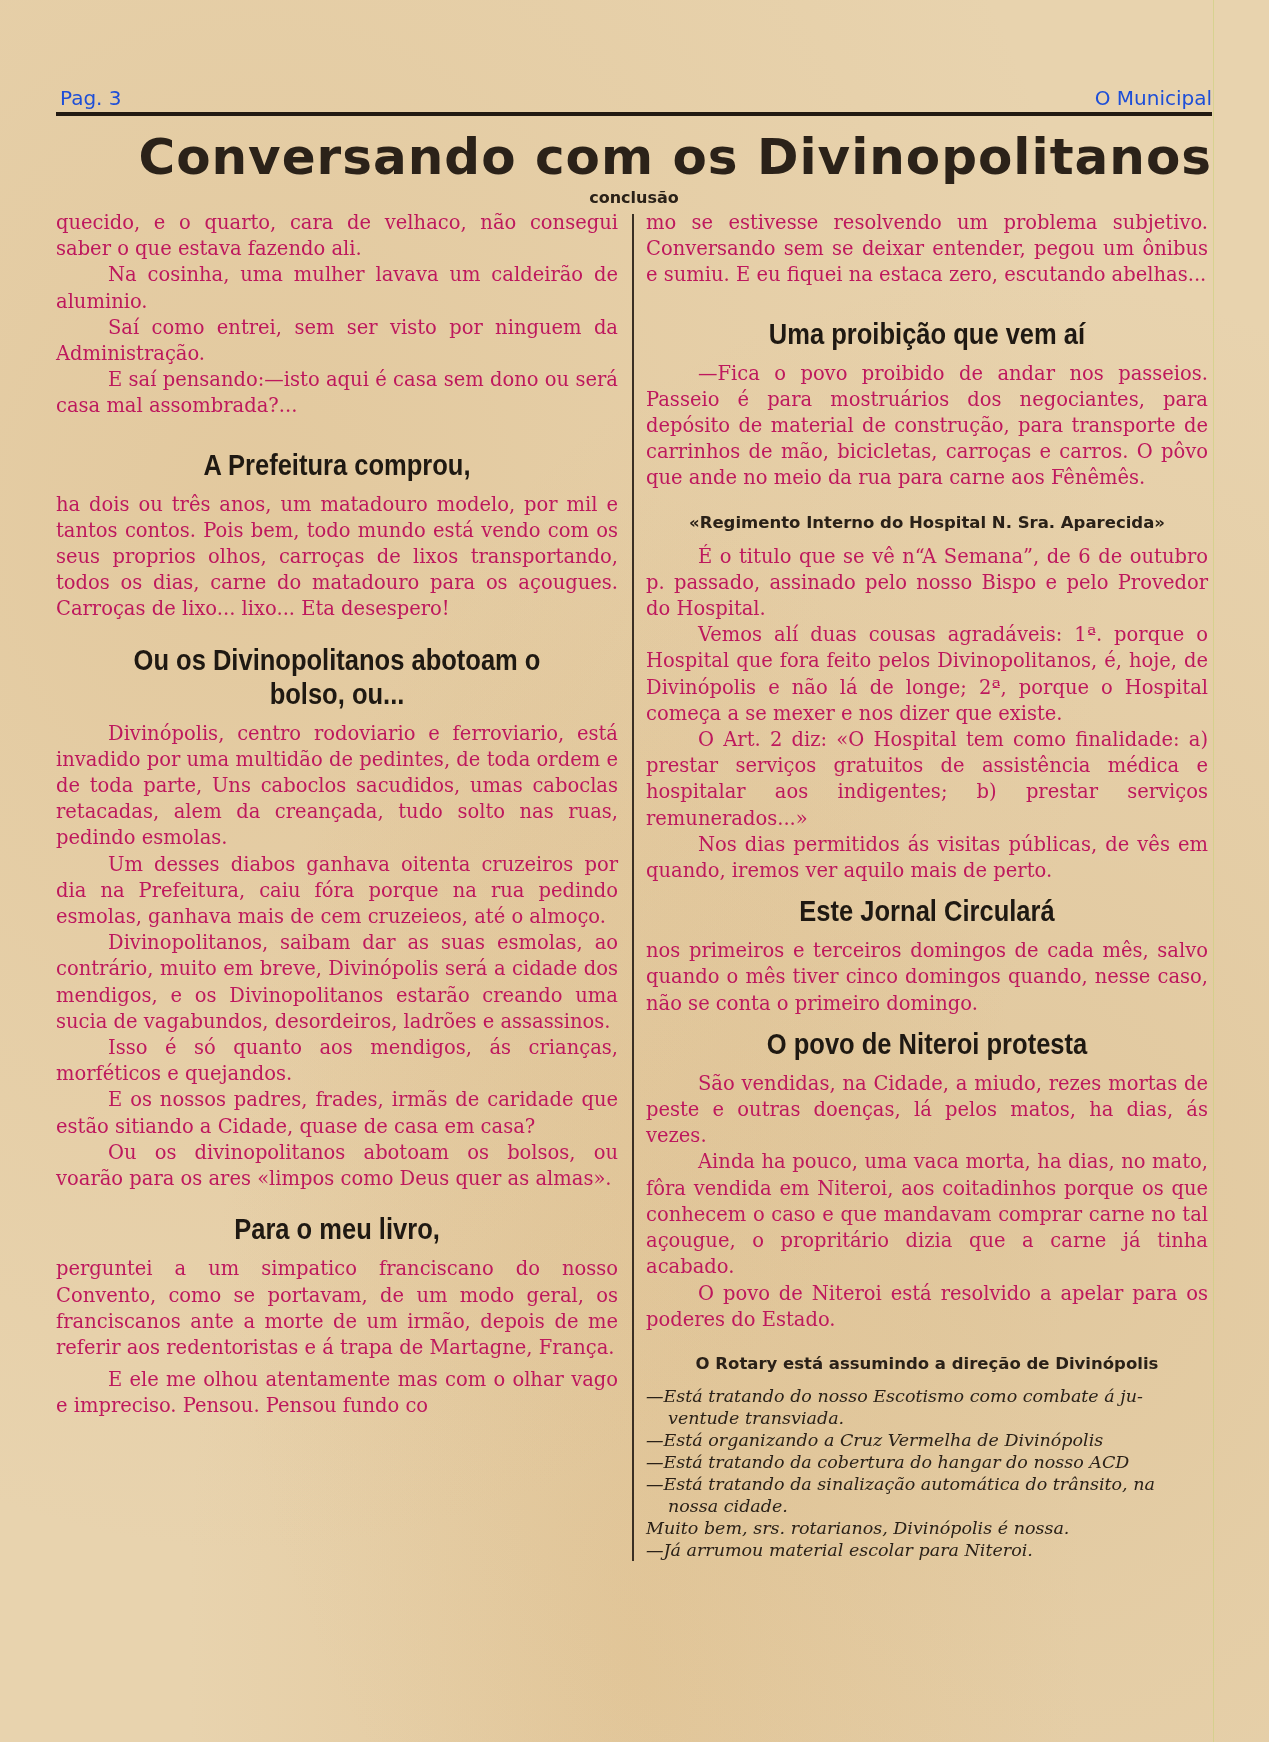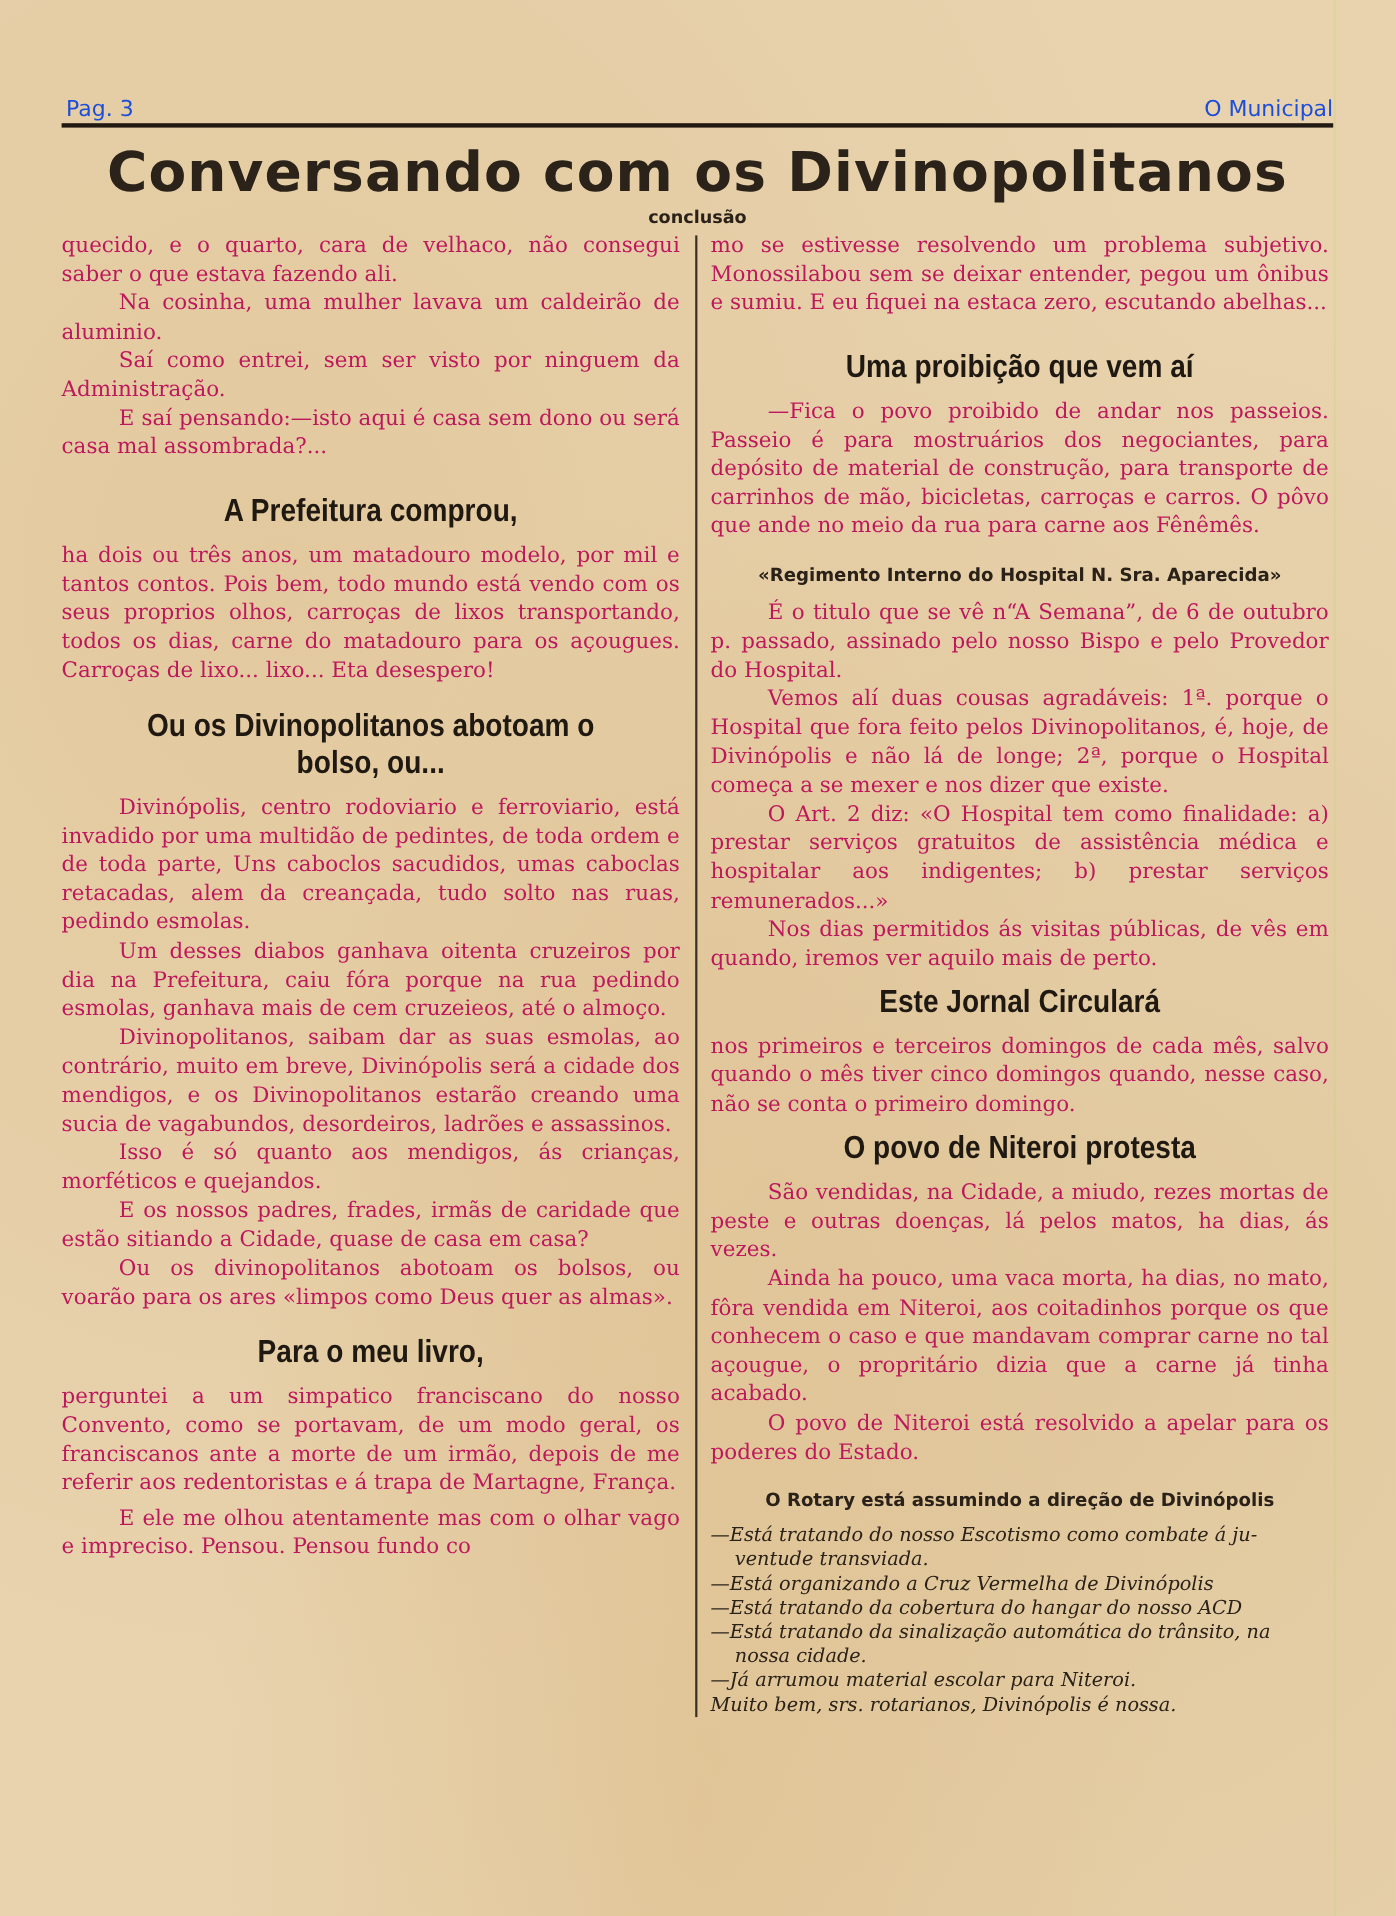--- a/index.html
+++ b/index.html
@@ -16,21 +16,21 @@
   }
   .page { position: absolute; left: 56px; top: 80px; width: 1156px; }
   .running-head {
     position: relative; height: 32px;
     font-family: "DejaVu Sans", sans-serif; font-size: 20px; color: #1d4ed8;
   }
   .running-head .pag { position: absolute; left: 4px; bottom: 2px; }
   .running-head .paper { position: absolute; left: 0; right: 0; text-align: right; bottom: 2px; }
   .rule { height: 4px; background: #221a12; margin-top: 0; }
   .masthead {
-    text-align: center; font-family: "DejaVu Sans", sans-serif; font-weight: bold;
+    text-align: right; font-family: "DejaVu Sans", sans-serif; font-weight: bold;
     font-size: 50px; letter-spacing: 1px; margin-top: 12px; line-height: 58px; color: #2b2219;
   }
   .subtitle { text-align: center; font-family: "DejaVu Sans", sans-serif; font-weight: bold; font-size: 16px; line-height: 20px; margin-top: 2px; }
   .columns { position: relative; display: flex; margin-top: 2px; }
   .col { width: 562px; }
   .col.left { margin-left: 0; }
   .col.right { margin-left: 28px; }
   .divider { position: absolute; left: 576px; top: 4px; bottom: 0; width: 1.5px; background: #3a2f24; }
   p.t {
     margin: 0; font-size: 19.5px; line-height: 26.2px; text-align: justify;
@@ -91,21 +91,21 @@
 
       <div class="gap-m"></div>
       <h2 class="sec">Para o meu livro,</h2>
       <div class="gap-s"></div>
       <p class="t">perguntei a um simpatico franciscano do nosso Convento, como se portavam, de um modo ge­ral, os franciscanos ante a morte de um irmão, depois de me referir aos redentoristas e á trapa de Martagne, França.</p>
       <div style="height:6px"></div>
       <p class="t ind">E ele me olhou atentamente mas com o o­lhar vago e impreciso. Pensou. Pensou fundo co­</p>
     </div>
 
     <div class="col right">
-      <p class="t">mo se estivesse resolvendo um problema subjeti­vo. Monossilabou sem se deixar entender, pegou um ônibus e sumiu. E eu fiquei na estaca zero, escutando abelhas...</p>
+      <p class="t">mo se estivesse resolvendo um problema subjeti­vo. Conversando sem se deixar entender, pegou um ônibus e sumiu. E eu fiquei na estaca zero, escutando abelhas...</p>
 
       <div class="gap-l"></div>
       <h2 class="sec">Uma proibição que vem aí</h2>
       <div class="gap-s"></div>
       <p class="t ind">—Fica o povo proibido de andar nos passeios. Passeio é para mostruários dos negociantes, para depósito de material de construção, para trans­porte de carrinhos de mão, bicicletas, carroças e carros. O pôvo que ande no meio da rua para carne aos Fênêmês.</p>
 
       <div class="gap-m"></div>
       <h3 class="small">«Regimento Interno do Hospital N. Sra. Aparecida»</h3>
       <div class="gap-s"></div>
       <p class="t ind">É o titulo que se vê n“A Semana”, de 6 de outubro p. passado, assinado pelo nosso Bispo e pelo Provedor do Hospital.</p>
@@ -125,17 +125,17 @@
       <p class="t ind">Ainda ha pouco, uma vaca morta, ha dias, no mato, fôra vendida em Niteroi, aos coitadi­nhos porque os que conhecem o caso e que man­davam comprar carne no tal açougue, o propri­tário dizia que a carne já tinha acabado.</p>
       <p class="t ind">O povo de Niteroi está resolvido a apelar para os poderes do Estado.</p>
 
       <div class="gap-m"></div>
       <h3 class="small">O Rotary está assumindo a direção de Divinópolis</h3>
       <div class="gap-s"></div>
       <p class="it hang">—Está tratando do nosso Escotismo como combate á ju­ventude transviada.</p>
       <p class="it hang">—Está organizando a Cruz Vermelha de Divinópolis</p>
       <p class="it hang">—Está tratando da cobertura do hangar do nosso ACD</p>
       <p class="it hang">—Está tratando da sinalização automática do trânsito, na nossa cidade.</p>
+      <p class="it">Muito bem, srs. rotarianos, Divinópolis é nossa.</p>
       <p class="it hang">—Já arrumou material escolar para Niteroi.</p>
-      <p class="it">Muito bem, srs. rotarianos, Divinópolis é nossa.</p>
     </div>
   </div>
 </div>
 
 </body></html>

